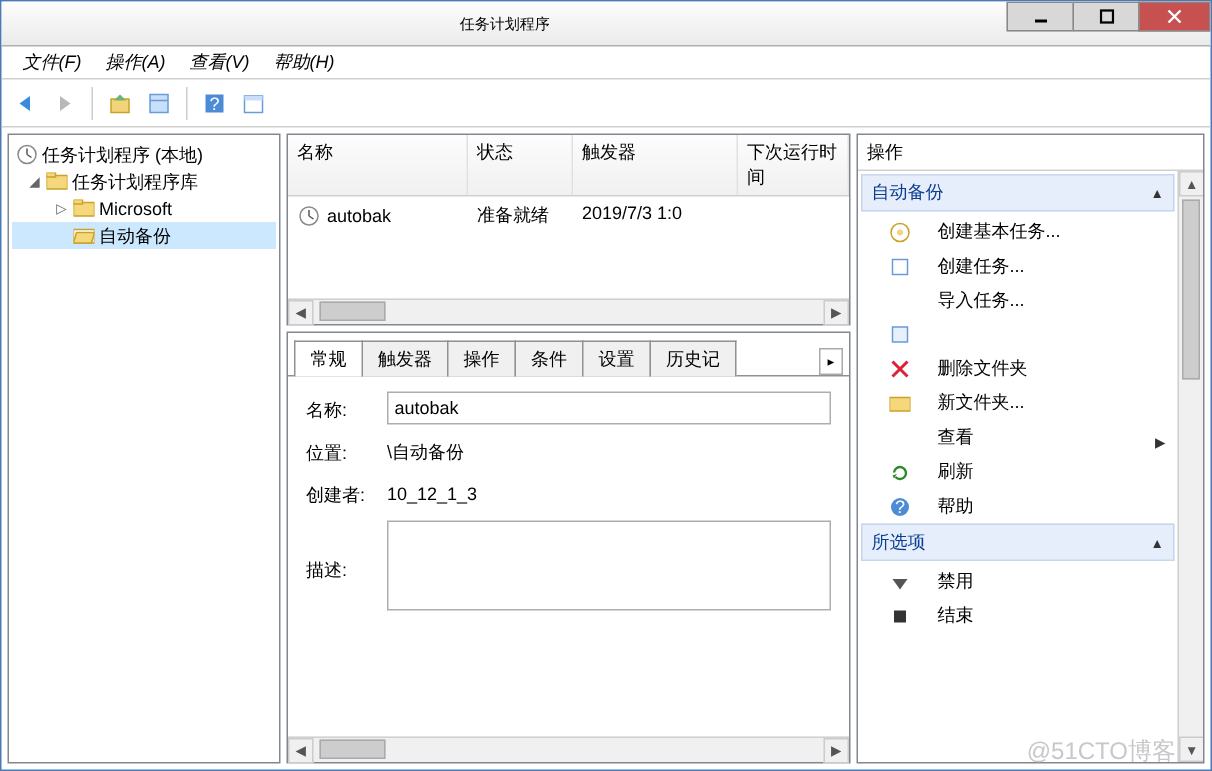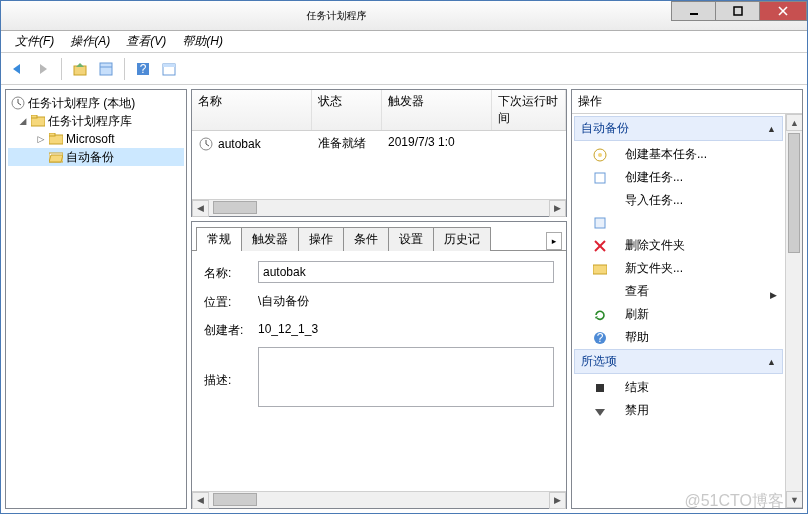--- a/index.html
+++ b/index.html
@@ -323,32 +323,32 @@
             <span>帮助</span>
           </div>
 
         <div class="ap-group">
           <span>所选项</span>
           <span class="caret">▲</span>
         </div>
         <div class="ap-item">
             <span class="ap-icon">
               <svg width="12" height="12">
+                <polygon points="6,11 1,4 11,4" fill="#555"></polygon>
+              </svg>
+            </span>
+            <span>禁用</span>
+          </div>
+        <div class="ap-item">
+            <span class="ap-icon">
+              <svg width="12" height="12">
                 <rect x="2" y="2" width="8" height="8" fill="#333"></rect>
               </svg>
             </span>
             <span>结束</span>
-          </div>
-        <div class="ap-item">
-            <span class="ap-icon">
-              <svg width="12" height="12">
-                <polygon points="6,11 1,4 11,4" fill="#555"></polygon>
-              </svg>
-            </span>
-            <span>禁用</span>
           </div>
       </div>
       <div class="ap-scroll">
         <div class="arrow">▲</div>
         <div class="thumb"></div>
         <div style="flex:1"></div>
         <div class="arrow" style="position:absolute;bottom:0">▼</div>
       </div>
     </div>
   </div>

